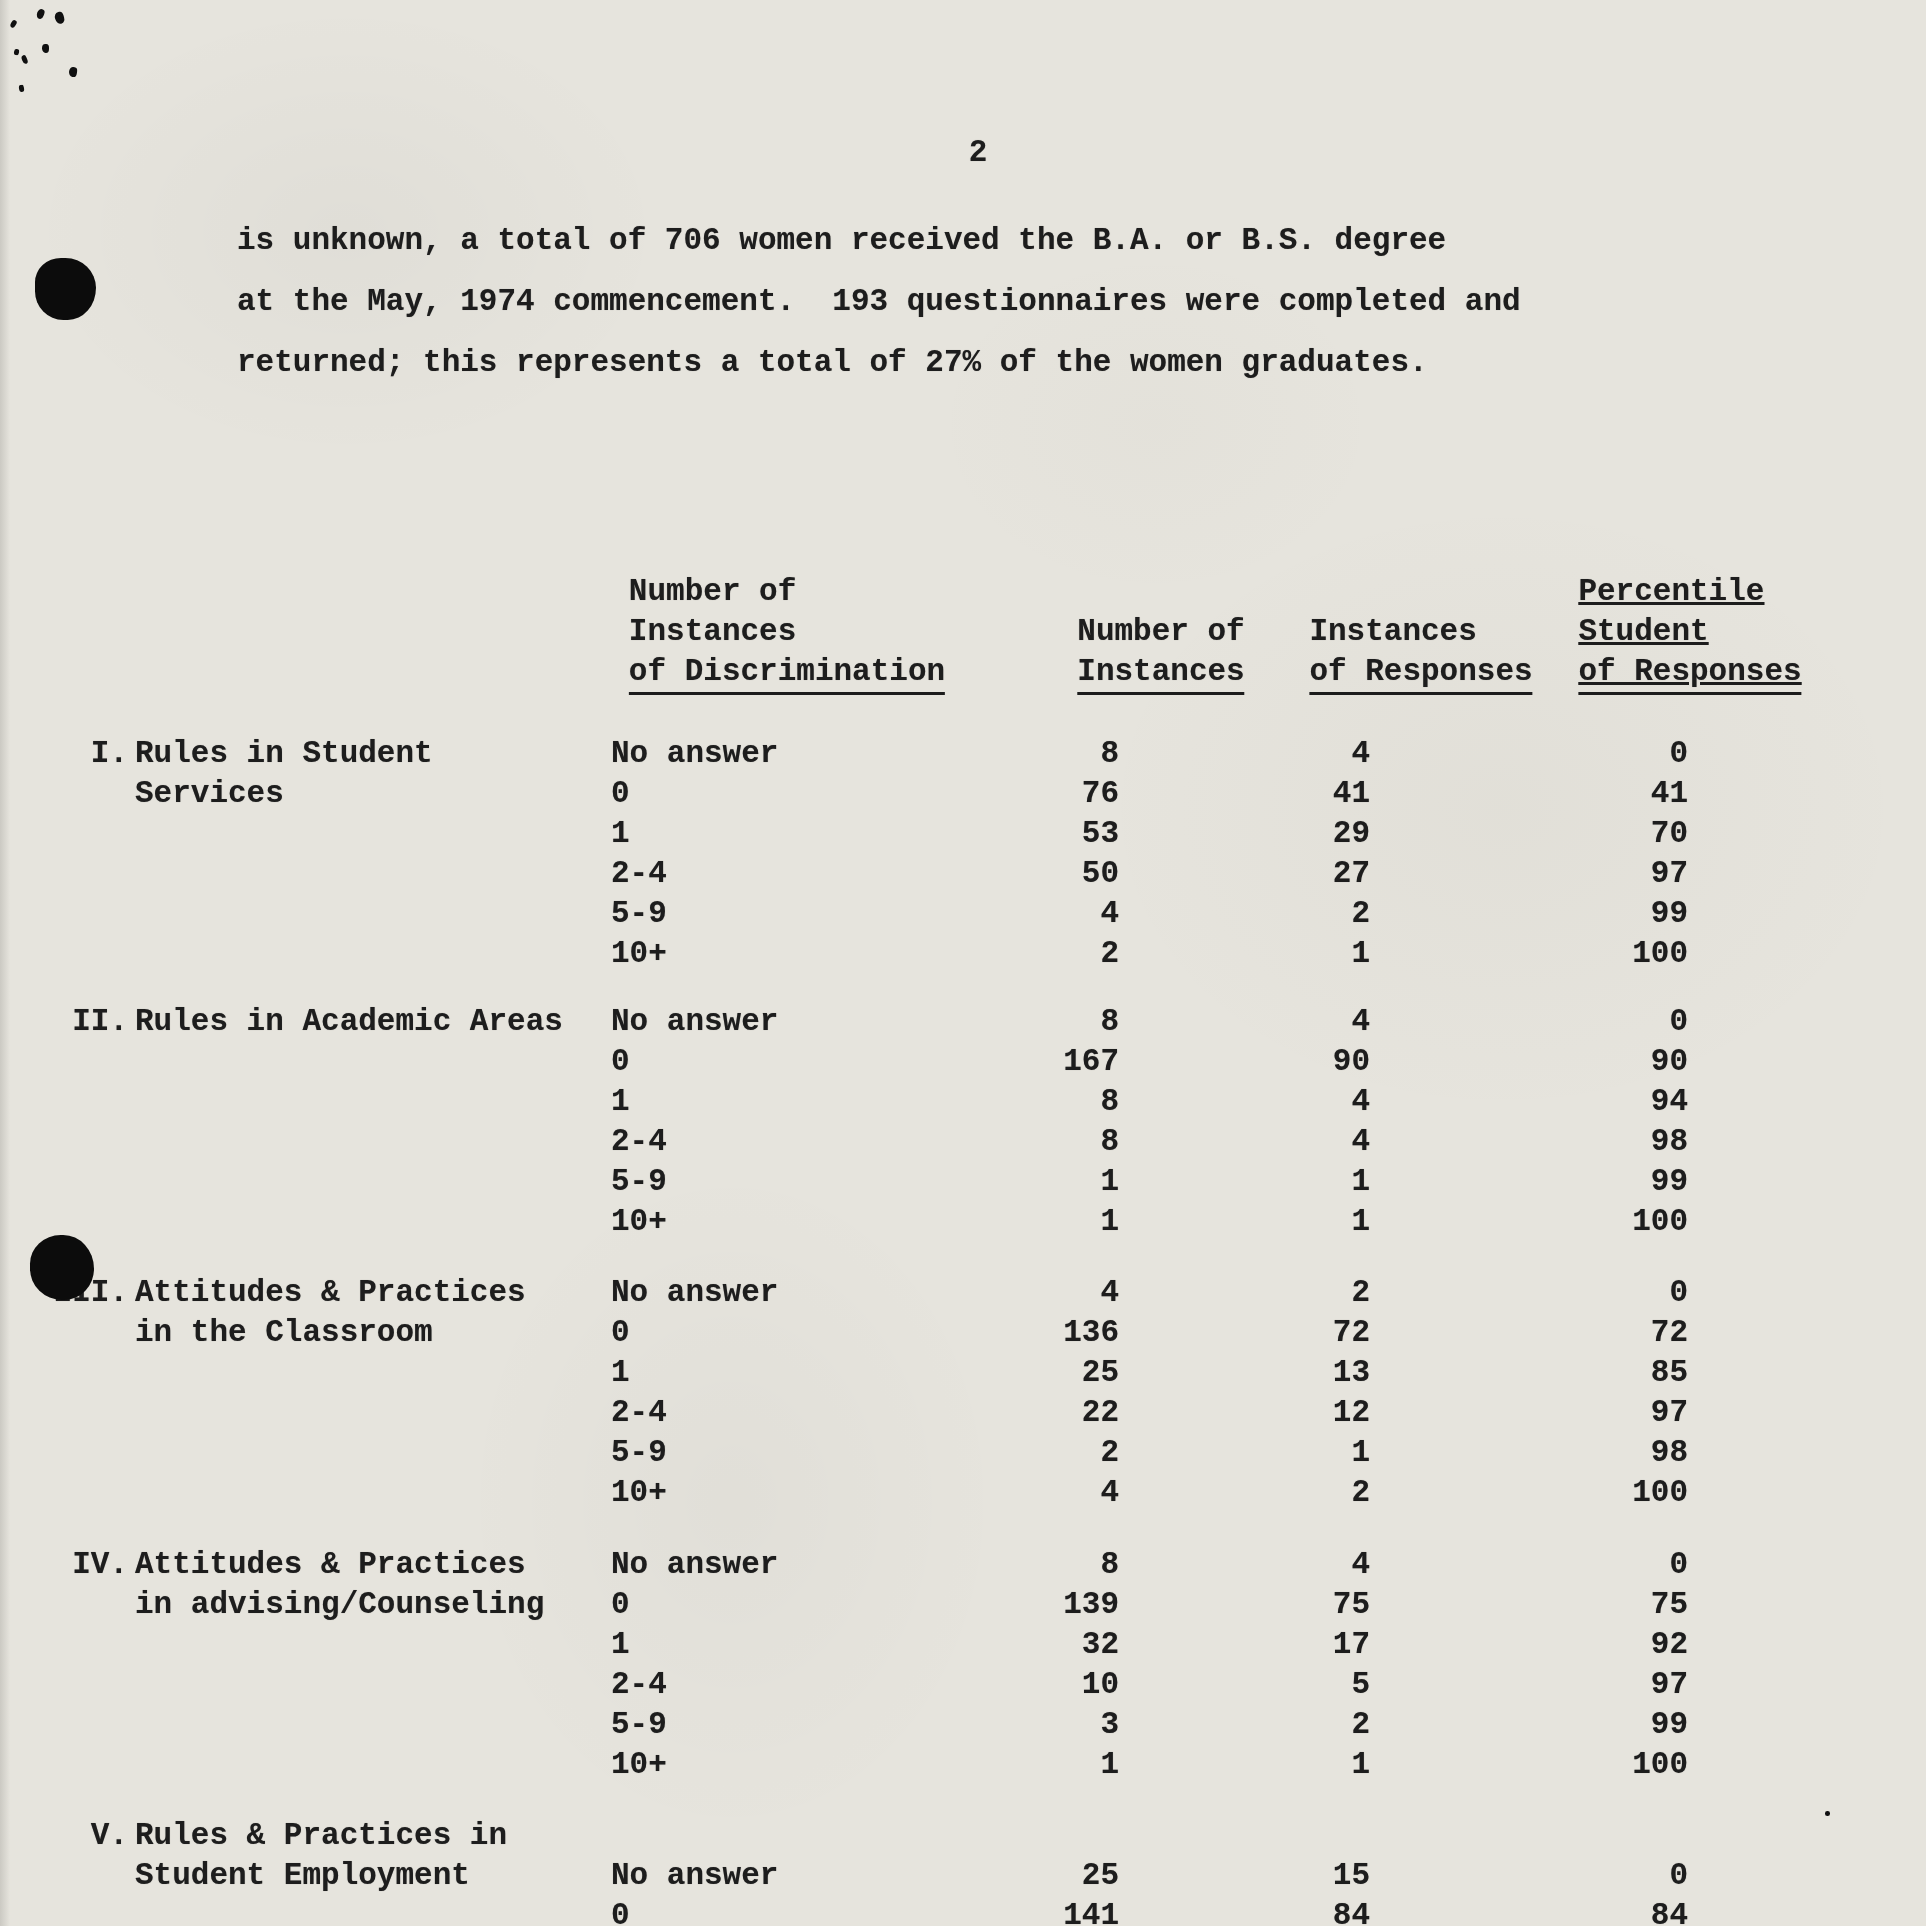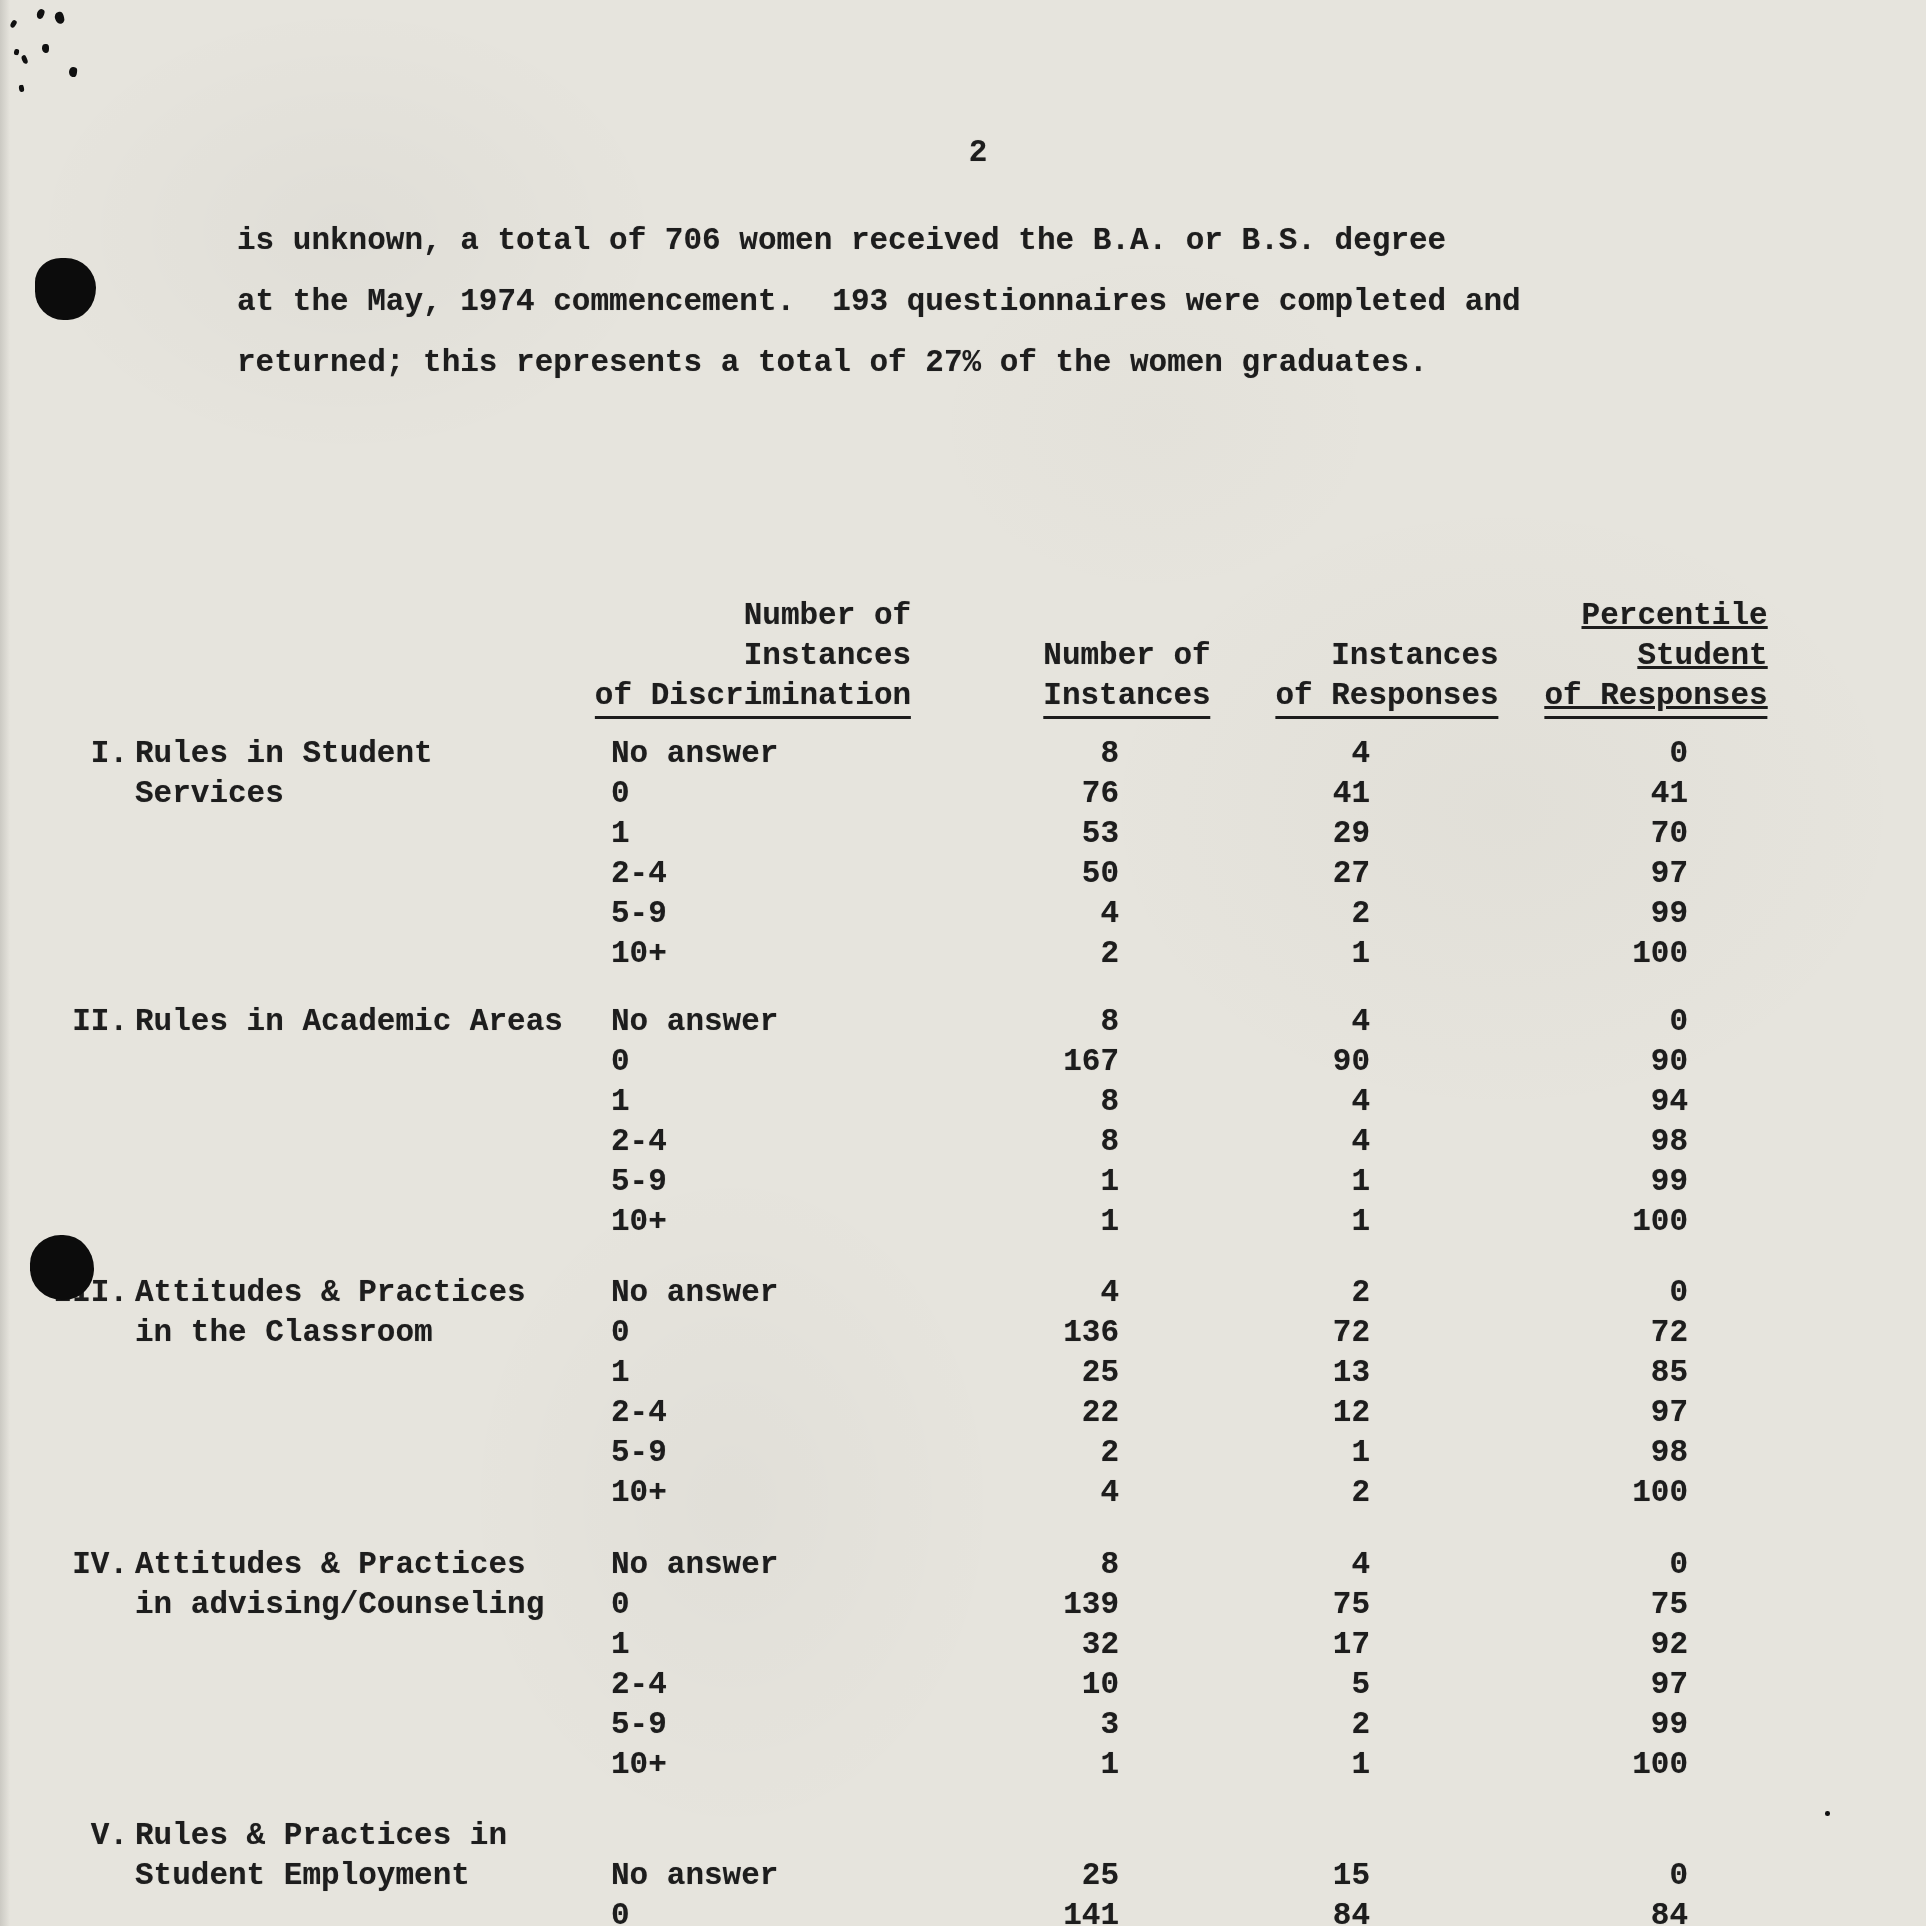--- a/index.html
+++ b/index.html
@@ -15,21 +15,21 @@
     font-family:"Liberation Mono","DejaVu Sans Mono",monospace;
     font-weight:700;
     font-size:31px;
     color:#1d1d1d;
     text-shadow:0 0 0.8px rgba(30,30,30,0.40);
   }
   .para{position:absolute;left:201px;white-space:pre;line-height:61px;margin-left:36px;}
   #para1{top:210px;}
   #para2{top:431px;}
   .page-number{position:absolute;top:135px;left:978px;transform:translateX(-50%);}
-  .hdr{position:absolute;top:596px;line-height:40px;text-align:right;transform:translateX(-50%);}
+  .hdr{position:absolute;top:572px;line-height:40px;text-align:left;transform:translateX(-50%);margin-left:34px;}
   #hdr-instances{left:753px;}
   #hdr-responses{left:1127px;}
   #hdr-percentage{left:1387px;}
   #hdr-percentile{left:1656px;text-decoration:underline;}
   .u{border-bottom:3.1px solid #1c1c1c;padding-bottom:3.1px;}
   .section{position:absolute;left:0;width:1929px;line-height:40px;}
   .catnum{position:absolute;left:0;top:0;width:128px;text-align:right;}
   .cat{position:absolute;left:135px;top:0;white-space:pre;}
   .rowcol{position:absolute;top:0;white-space:pre;}
   .inst{left:611px;width:270px;text-align:left;}

